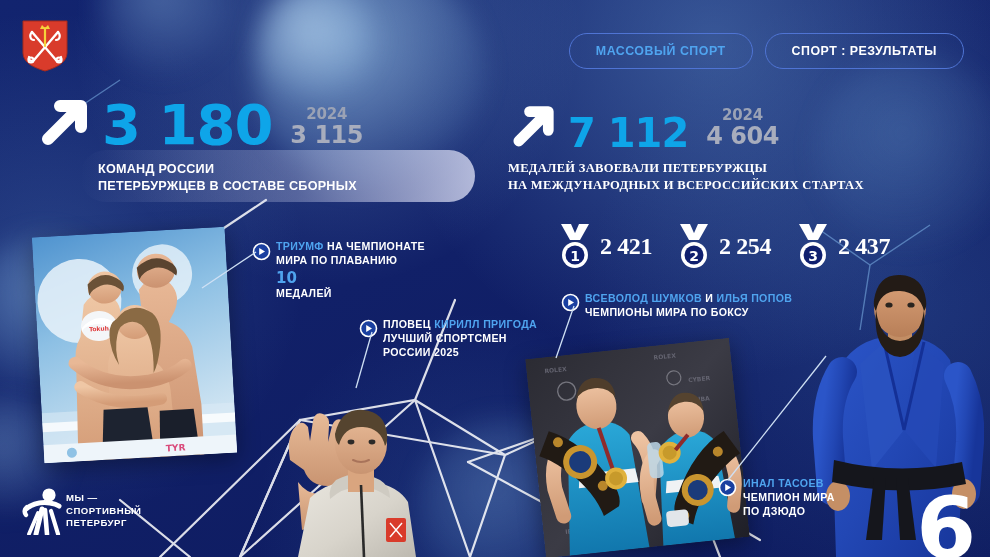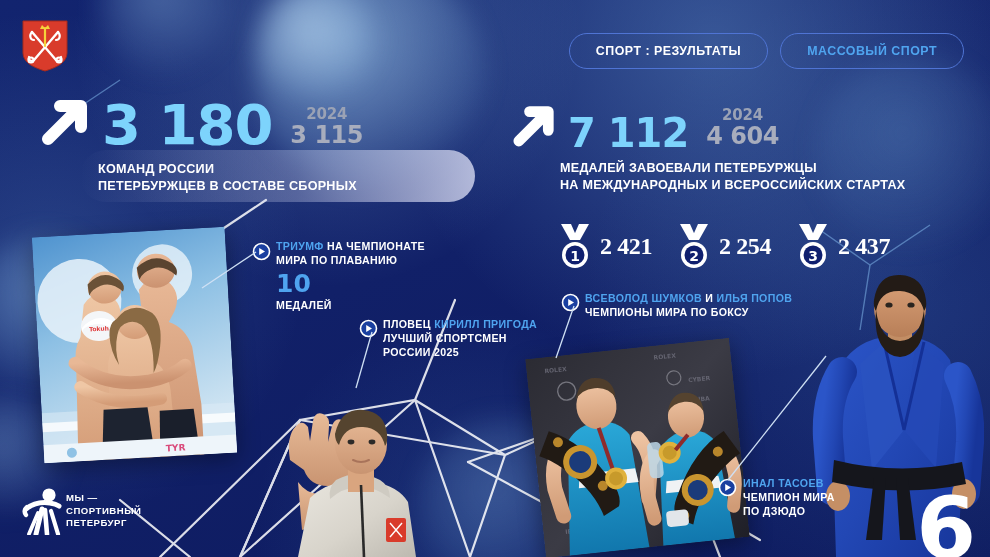--- a/index.html
+++ b/index.html
@@ -60,21 +60,21 @@
   
   .stat { position:absolute; }
   .stat-left { left:36px; top:93px; }
   .stat-right { left:508px; top:100px; }
 
   .stat-row { display:flex; align-items:flex-end; }
   .arrow { width:58px; height:56px; flex:0 0 58px; margin-right:8px; margin-bottom:2px; }
   .arrow.small { width:52px; height:50px; flex:0 0 52px; }
 
   .bignum {
-    font-size:56px; font-weight:800; color:#7dd3fc;
+    font-size:56px; font-weight:800; color:#0ea5e9;
     line-height:.92; letter-spacing:-1px; font-family:"DejaVu Sans", sans-serif;
   }
   .stat-right .bignum { font-size:40px; }
 
   .cmp { margin-left:18px; margin-bottom:3px; text-align:center; }
   .cmp-year { font-size:15px; font-weight:800; color:#9aa2b5; line-height:1.05;
               font-family:"DejaVu Sans", sans-serif; letter-spacing:-.2px; }
   .cmp-val  { font-size:24px; font-weight:800; color:#a8adbd; line-height:1.05;
               font-family:"DejaVu Sans", sans-serif; letter-spacing:-.5px; }
 
@@ -98,21 +98,21 @@
   .photo { position:absolute; overflow:hidden; box-shadow:0 6px 22px rgba(0,0,0,.35); }
 
   .ph-swim { left:38px; top:232px; width:193px; height:226px; transform:rotate(-3.2deg); }
   .ph-box  { left:535px; top:348px; width:205px; height:200px; transform:rotate(-6deg); }
 
   
   .ann { position:absolute; }
   .ann-txt { font-size:10.6px; font-weight:800; line-height:1.32;
              letter-spacing:.35px; text-transform:uppercase; color:#ffffff; white-space:nowrap; }
   .hl { color:#4fa4ef; }
-  .ann-num { font-size:25px; font-weight:800; color:#4fa4ef; line-height:1.15;
+  .ann-num { font-size:15px; font-weight:800; color:#4fa4ef; line-height:1.15;
              font-family:"DejaVu Sans", sans-serif; margin-top:2px; }
   .marker { position:absolute; width:19px; height:19px; }
 
   
   .logo { position:absolute; left:20px; top:487px; display:flex; align-items:center; }
   .logo-ico { width:46px; height:48px; flex:0 0 46px; }
   .logo-txt { color:#fff; font-size:9.6px; font-weight:800; line-height:1.34;
               letter-spacing:.5px; text-transform:uppercase; white-space:pre-line; }
 
   
@@ -169,22 +169,22 @@
     <path d="M12 40 C9 42 6 40 7 37"></path>
     <path d="M34 40 C37 42 40 40 39 37"></path>
   </g>
   <circle cx="9" cy="40" r="2.6" fill="none" stroke="#ffffff" stroke-width="2"></circle>
   <circle cx="37" cy="40" r="2.6" fill="none" stroke="#ffffff" stroke-width="2"></circle>
   <path d="M23 8 V26" stroke="#f5d33b" stroke-width="2.2" stroke-linecap="round"></path>
   <path d="M18 9 L20 5 L23 8 L26 5 L28 9 Z" fill="#f5d33b"></path>
 </svg>
 
 <div class="pills">
+  <div class="pill inactive">МАССОВЫЙ СПОРТ</div>
   <div class="pill active">СПОРТ : РЕЗУЛЬТАТЫ</div>
-  <div class="pill inactive">МАССОВЫЙ СПОРТ</div>
 </div>
 
 <div class="cap-pill"></div>
 
 <div class="stat stat-left">
   <div class="stat-row">
     <svg class="arrow" viewBox="0 0 58 56">
       <path d="M12 46 L38 20 M24 13 H45 V34" stroke="#ffffff" stroke-width="12" fill="none" stroke-linecap="round" stroke-linejoin="round"></path>
     </svg>
     <div class="bignum">3 180</div>
@@ -203,21 +203,21 @@
   <div class="stat-row">
     <svg class="arrow small" viewBox="0 0 58 56">
       <path d="M12 46 L38 20 M24 13 H45 V34" stroke="#ffffff" stroke-width="12" fill="none" stroke-linecap="round" stroke-linejoin="round"></path>
     </svg>
     <div class="bignum">7 112</div>
     <div class="cmp">
       <div class="cmp-year">2024</div>
       <div class="cmp-val">4 604</div>
     </div>
   </div>
-  <div class="caption" style="margin-left:52px; margin-top:8px;">
+  <div class="caption" style="margin-top:8px;font-family:Liberation Serif, serif;">
     <div>МЕДАЛЕЙ ЗАВОЕВАЛИ ПЕТЕРБУРЖЦЫ</div>
     <div>НА МЕЖДУНАРОДНЫХ И ВСЕРОССИЙСКИХ СТАРТАХ</div>
   </div>
 </div>
 
 <div class="medals">
   <div class="medal-item">
     <svg class="medal-ico" viewBox="0 0 36 48">
       <path d="M4 2 H14 L21 18 H13 Z" fill="#ffffff"></path>
       <path d="M32 2 H22 L15 18 H23 Z" fill="#ffffff"></path>

